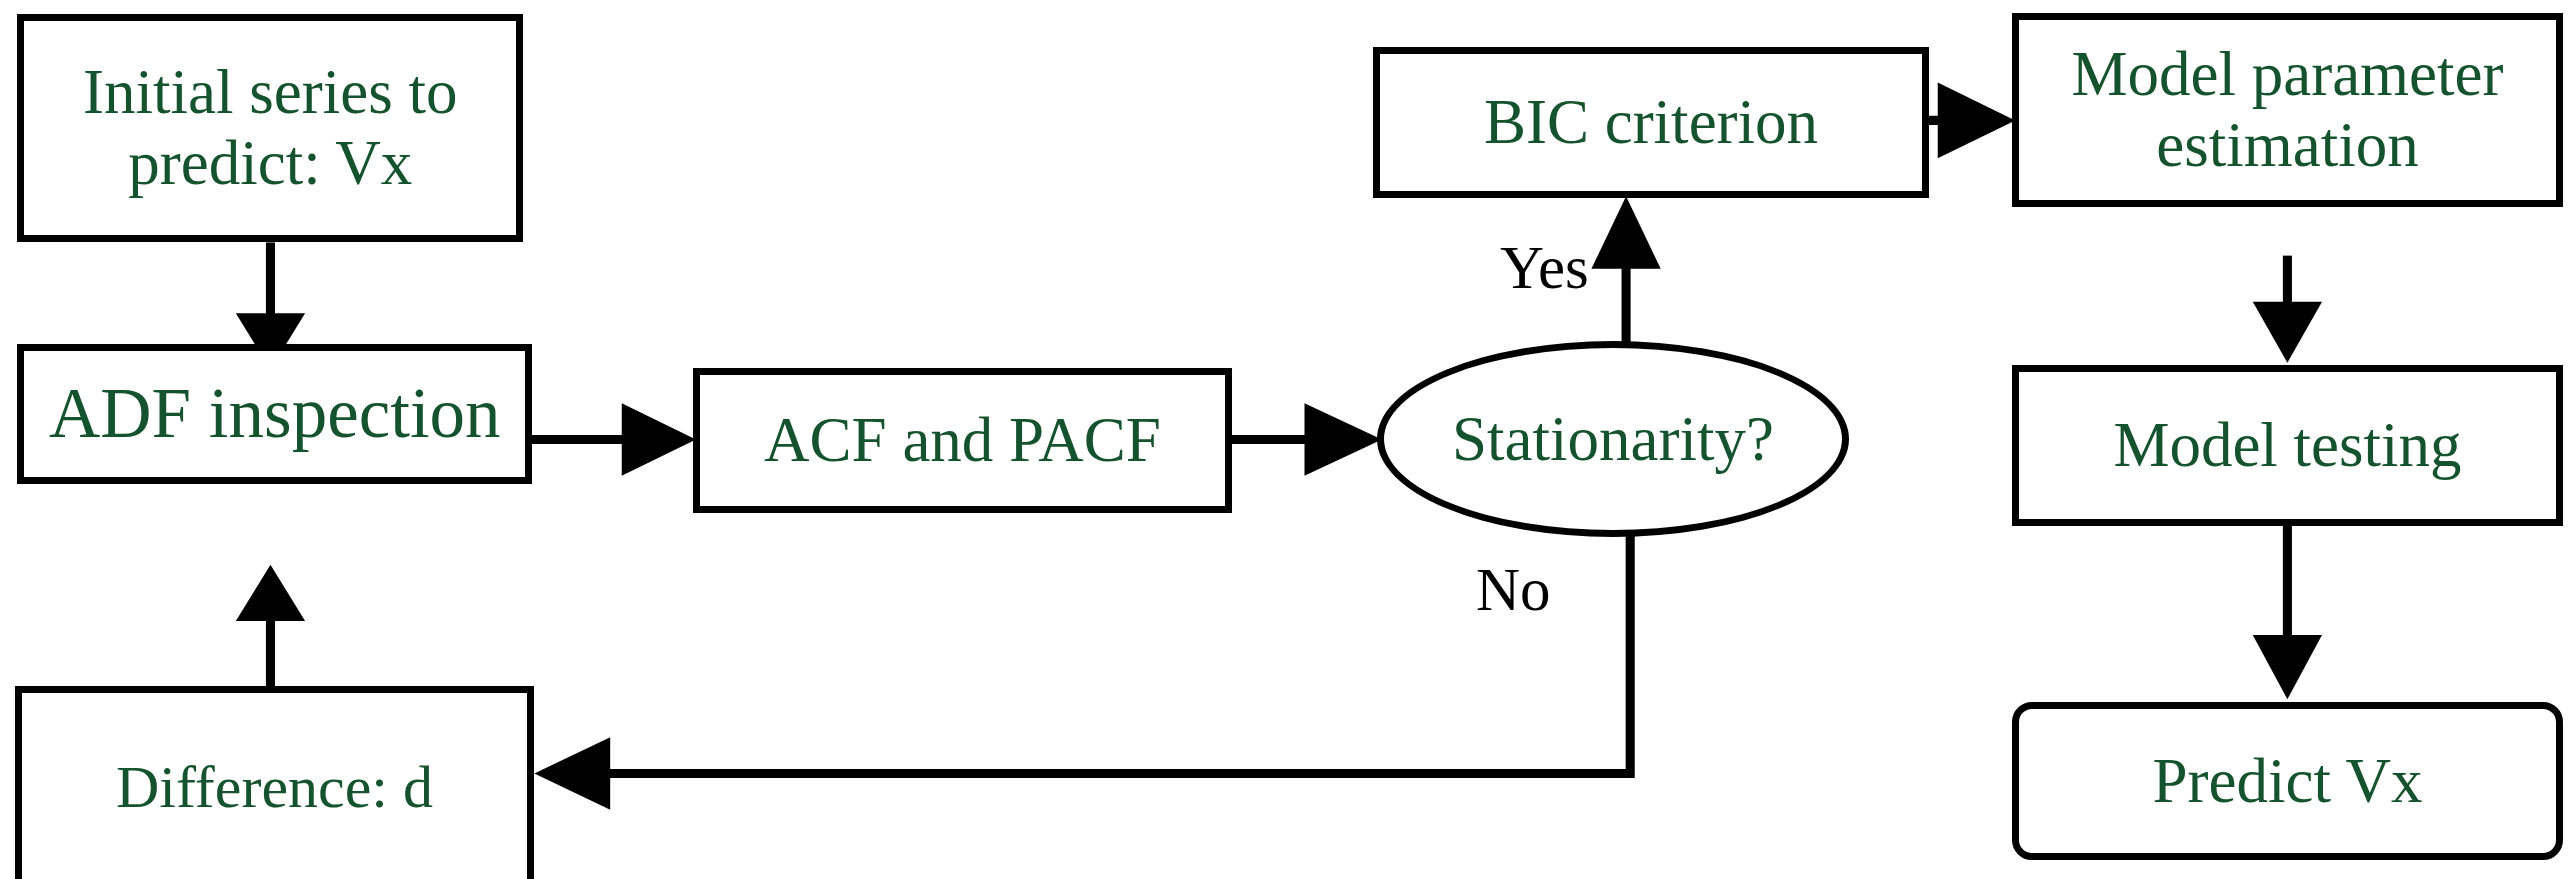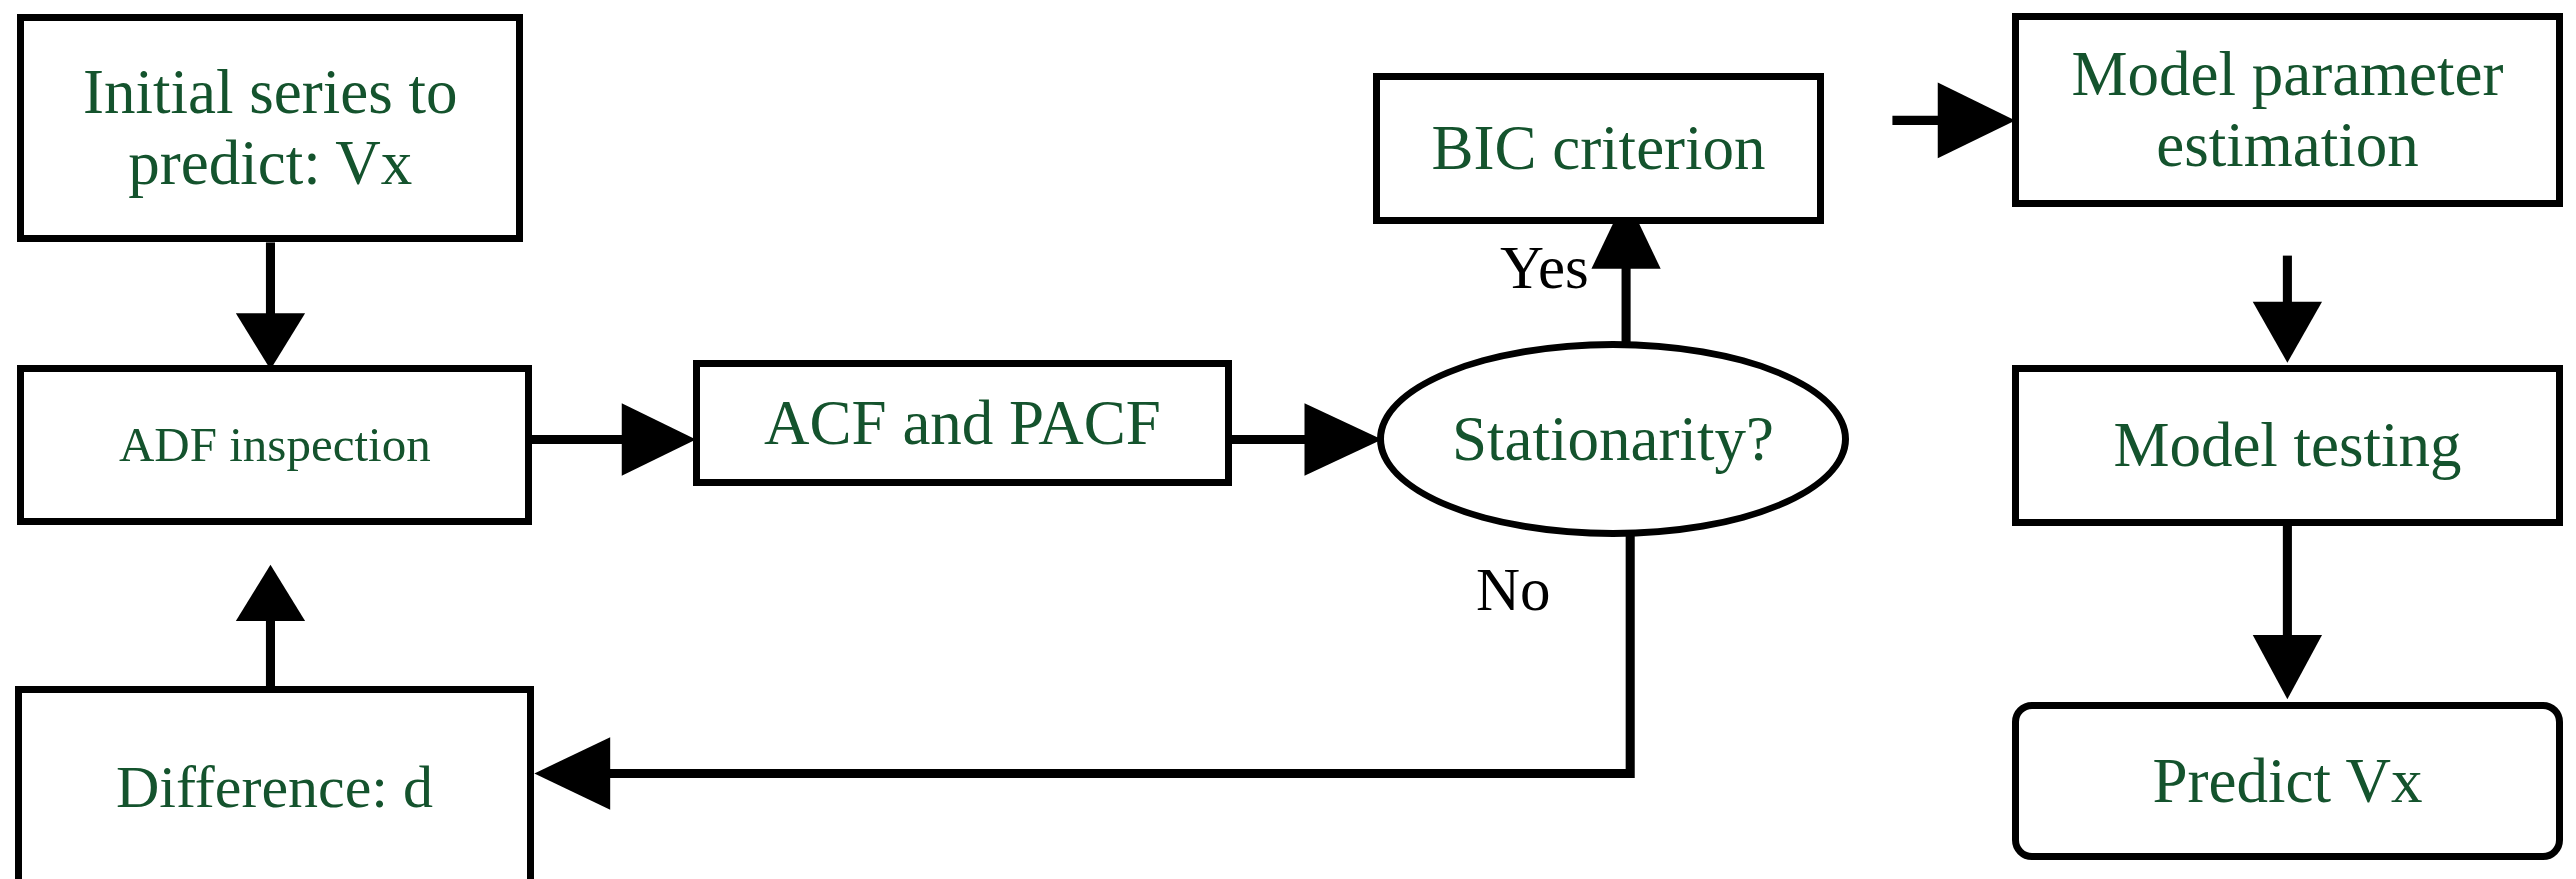--- a/index.html
+++ b/index.html
@@ -116,37 +116,37 @@
       <path d="M 1977 648 L 1977 938 L 730 938"></path>
       <polygon points="740,894 740,982 648,938"></polygon>
     </g>
   </svg>
 
   <div class="node rect" style="left:17.3px; top:14px; width:506px; height:228px; font-size:63px;">
     <span class="node-label">Initial series to
 predict: Vx</span>
   </div>
 
-  <div class="node rect" style="left:17.3px; top:365px; width:515px; height:160px; font-size:49px;">
+  <div class="node rect" style="left:17.3px; top:344px; width:515px; height:140px; font-size:71px;">
     <span class="node-label">ADF inspection</span>
   </div>
 
   <div class="node rect" style="left:15px; top:686px; width:519px; height:203px; font-size:60px;">
     <span class="node-label">Difference: d</span>
   </div>
 
-  <div class="node rect" style="left:693px; top:360px; width:539px; height:126px; font-size:63px;">
+  <div class="node rect" style="left:693px; top:368px; width:539px; height:145px; font-size:63px;">
     <span class="node-label">ACF and PACF</span>
   </div>
 
   <div class="node ellipse" style="left:1377px; top:341px; width:472px; height:196px; font-size:63px;">
     <span class="node-label">Stationarity?</span>
   </div>
 
-  <div class="node rect" style="left:1373px; top:47px; width:451px; height:151px; font-size:63px;margin-top:26px;">
+  <div class="node rect" style="left:1373px; top:47px; width:556px; height:151px; font-size:63px;">
     <span class="node-label">BIC criterion</span>
   </div>
 
   <div class="node rect" style="left:2012px; top:13px; width:551px; height:194px; font-size:63px;">
     <span class="node-label">Model parameter
 estimation</span>
   </div>
 
   <div class="node rect" style="left:2012px; top:365px; width:551px; height:161px; font-size:63px;">
     <span class="node-label">Model testing</span>

